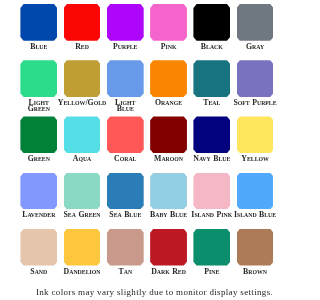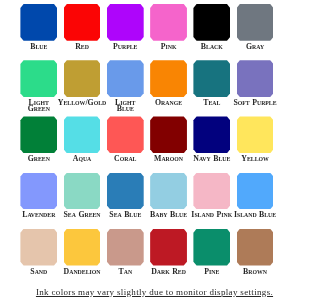--- a/index.html
+++ b/index.html
@@ -11,21 +11,21 @@
   .cell{position:absolute;top:0;width:36.8px;}
   .chip{width:36.8px;height:36.7px;
         clip-path:polygon(3.2px 0,33.6px 0,36.8px 3.8px,36.8px 32.9px,33.6px 36.7px,3.2px 36.7px,0 32.9px,0 3.8px);}
   .lbl{position:absolute;left:-22px;right:-22px;top:39.7px;text-align:center;
        font-size:7.8px;line-height:6.4px;letter-spacing:0px;word-spacing:0.5px;
        font-weight:700;color:#262626;text-transform:uppercase;transform:translateZ(0);}
   .lbl .sm{font-size:5.8px;}
   .lbl .ln{display:inline-block;white-space:nowrap;}
   .note{position:absolute;left:4.5px;width:300px;top:286.5px;text-align:center;
         font-size:9px;letter-spacing:0.33px;line-height:10px;color:#262626;
-        transform:translateZ(0);white-space:nowrap;text-decoration:underline;}
+        transform:translateZ(0);white-space:nowrap;}
 </style>
 </head>
 <body>
 
 <div id="sheet">
   <div class="grid" id="grid">
       <div class="row">
         <div class="cell" style="left: 0px;">
           <div class="chip" style="background: rgb(0, 72, 172);"></div>
           <div class="lbl"><span class="ln"><span class="bg">B</span><span class="sm">lue</span></span></div>

